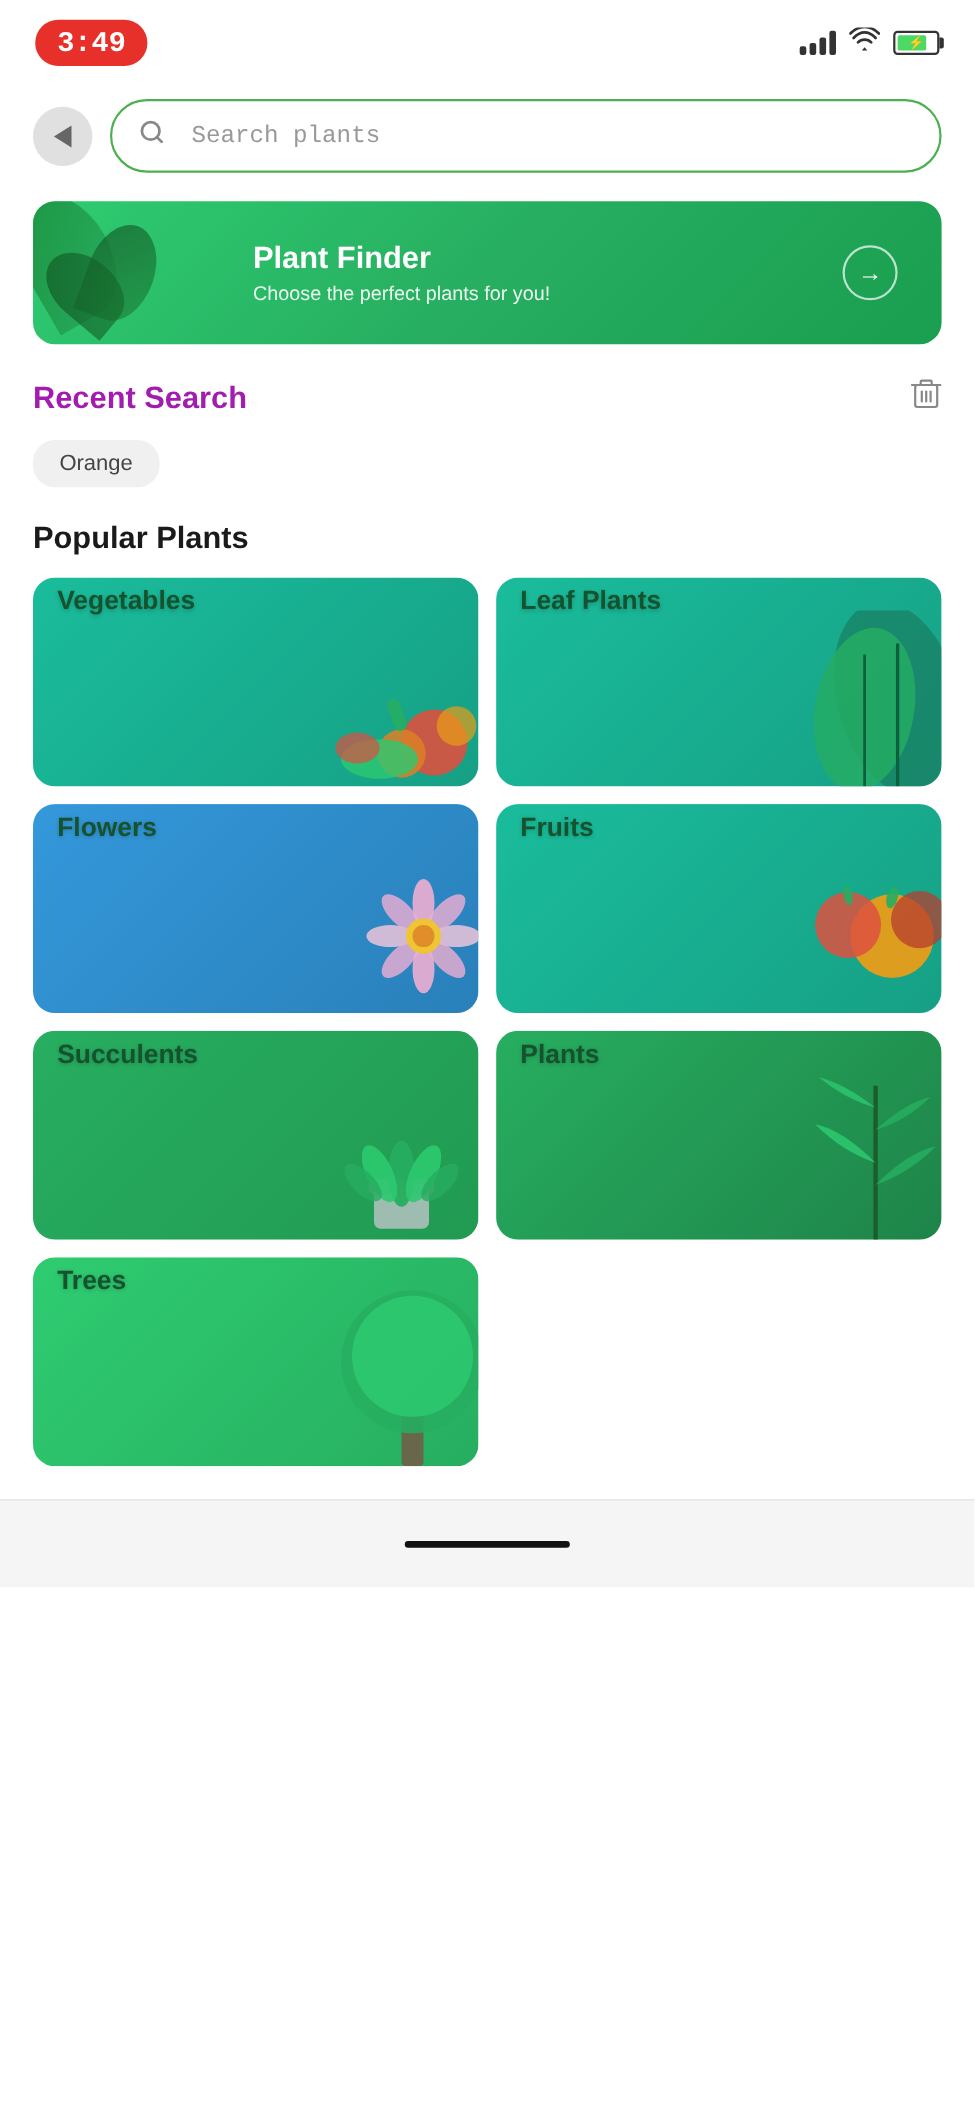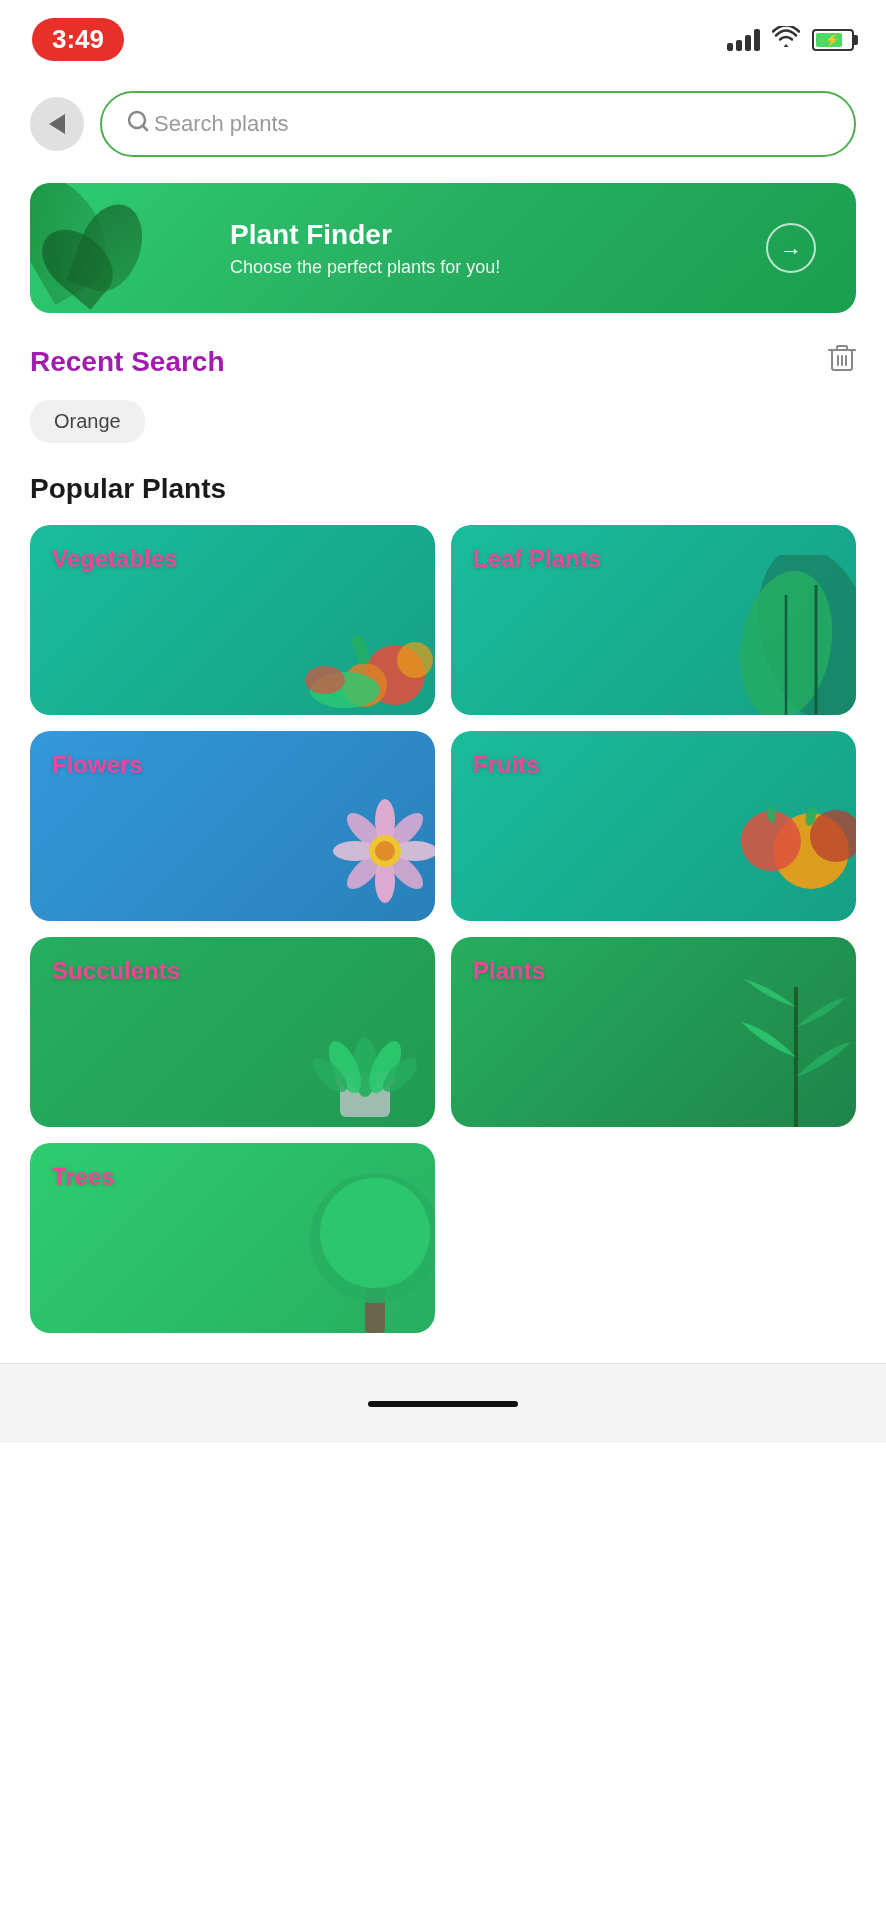--- a/index.html
+++ b/index.html
@@ -20,20 +20,21 @@
       padding: 18px 32px 10px 32px;
       background: #fff;
     }
     .time-badge {
       background: #e8302a;
       color: white;
       font-size: 26px;
       font-weight: 700;
       padding: 6px 20px;
       border-radius: 22px;
+      font-family: Liberation Mono, monospace;
     }
     .status-icons {
       display: flex;
       align-items: center;
       gap: 12px;
     }
     .signal-bars {
       display: flex;
       align-items: flex-end;
       gap: 3px;
@@ -118,22 +119,23 @@
       border-bottom: 10px solid transparent;
       border-right: 16px solid #666;
     }
     .search-bar {
       flex: 1;
       display: flex;
       align-items: center;
       border: 2.5px solid #4caf50;
       border-radius: 40px;
       padding: 16px 24px;
-      gap: 4px;
+      gap: 24px;
       cursor: text;
+      font-family: Liberation Mono, monospace;
     }
     .search-icon-wrap {
       color: #888;
       font-size: 22px;
     }
     .search-input-text {
       font-size: 22px;
       color: #999;
     }
 
@@ -276,25 +278,25 @@
       cursor: pointer;
     }
     .plant-card-bg {
       width: 100%;
       height: 100%;
       position: absolute;
       top: 0; left: 0;
     }
     .plant-label {
       position: absolute;
-      top: 20px;
+      top: 8px;
       left: 22px;
       font-size: 24px;
       font-weight: 700;
-      color: #ec4899;
+      color: #14532d;
       z-index: 2;
       text-shadow: 0 1px 4px rgba(0,0,0,0.2);
     }
 
     
     .vegetables-bg {
       background: linear-gradient(135deg, #1abc9c 0%, #16a085 100%);
     }
 
     

